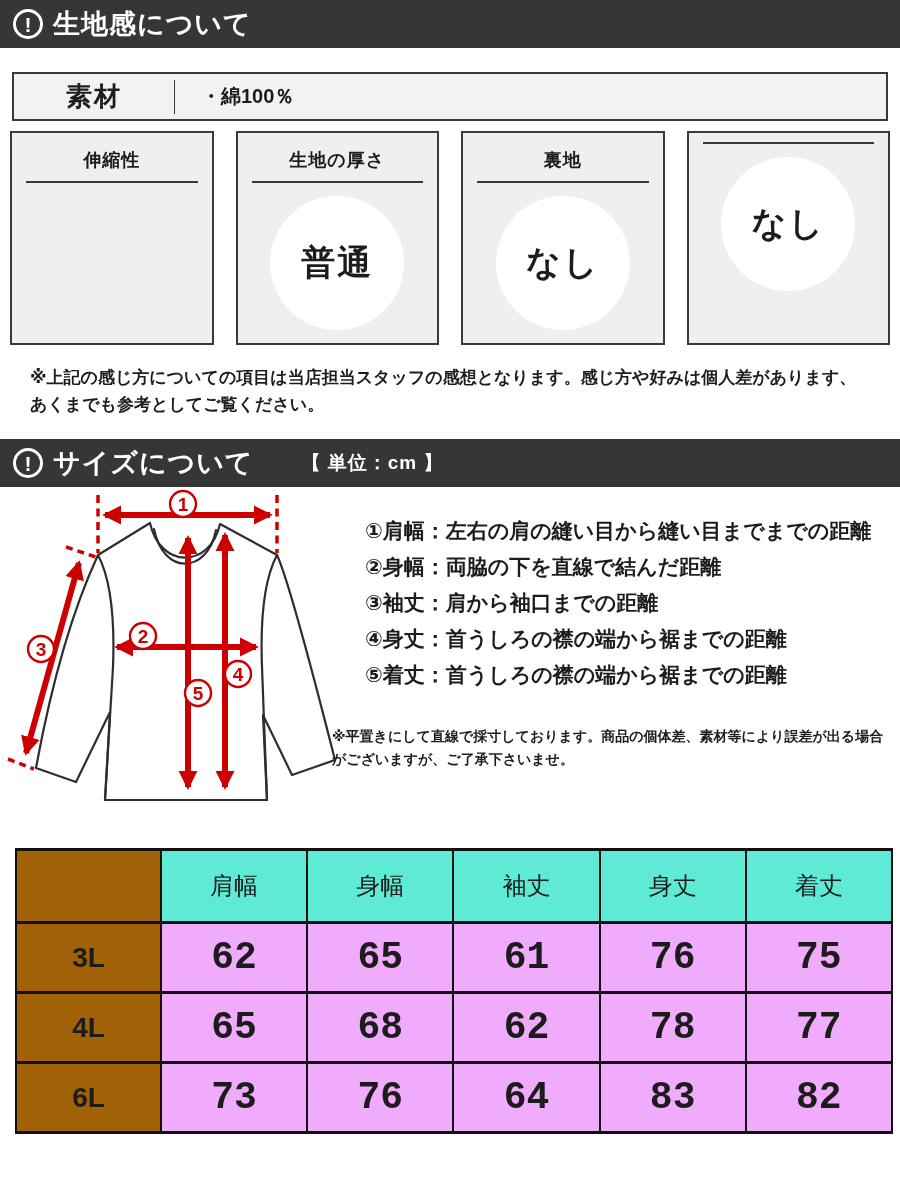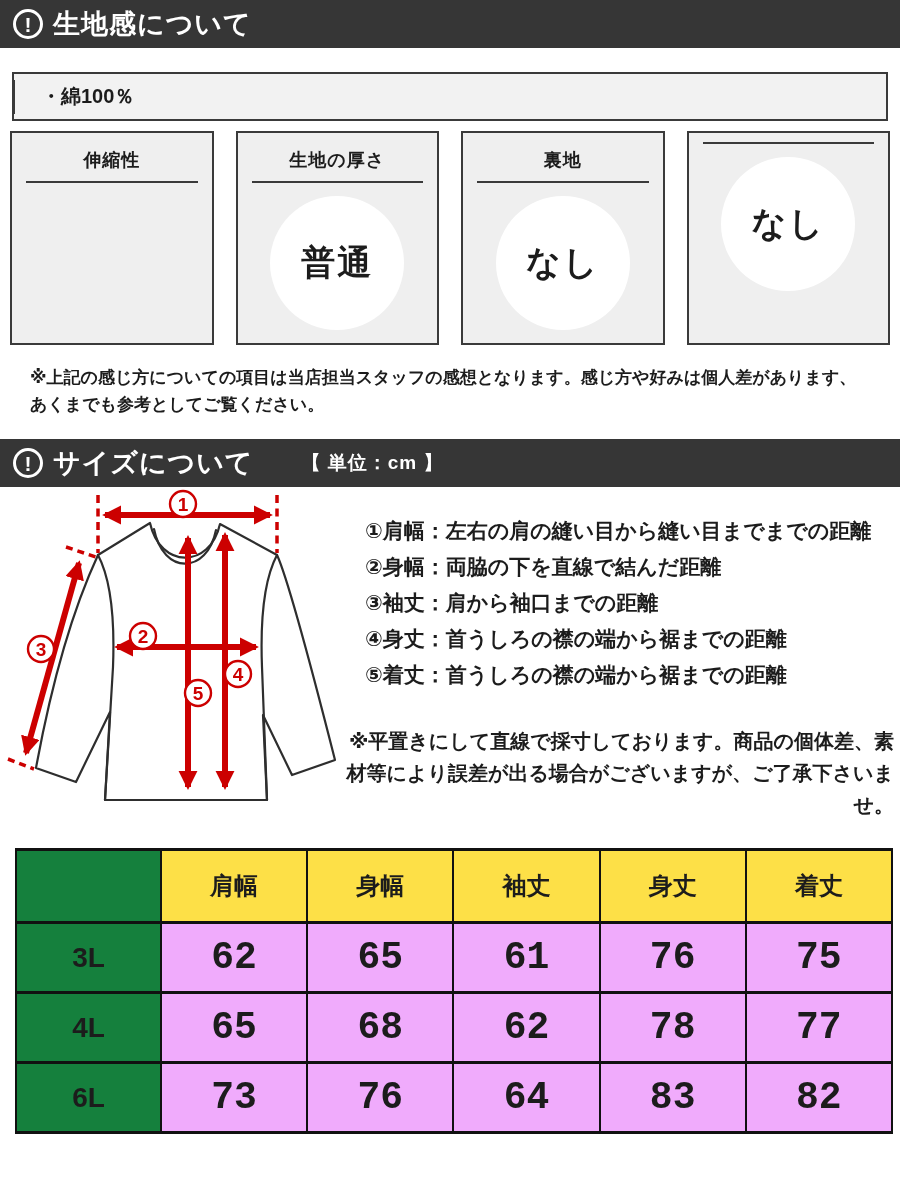--- a/index.html
+++ b/index.html
@@ -98,48 +98,47 @@
   .diagram-right { flex: 1; padding: 26px 6px 0 20px; }
   .legend-line {
     font-size: 21px;
     font-weight: 600;
     line-height: 36px;
     white-space: nowrap;
   }
   .note-measure {
     margin: 32px 0 0 -33px;
     max-width: 572px;
-    font-size: 20px;
+    font-size: 14px;
     font-weight: 600;
     line-height: 1.6;
-    text-align: right;
   }
 
   
   .size-table {
     margin: 16px 0 0 15px;
     width: 878px;
     border-collapse: collapse;
     table-layout: fixed;
     text-align: center;
   }
   .size-table th, .size-table td {
     border-left: 2px solid #111111;
     border-right: 2px solid #111111;
     border-top: 3px solid #111111;
     border-bottom: 3px solid #111111;
   }
   .size-table thead th {
     height: 73px;
-    background: #fde047;
+    background: #5eead4;
     font-size: 24px;
-    font-weight: bold;
+    font-weight: normal;
   }
   .size-table .size-cell {
-    background: #15803d;
+    background: #a16207;
     font-size: 28px;
     font-weight: bold;
   }
   .size-table td {
     height: 70px;
     background: #f0abfc;
     font-size: 38px;
     font-weight: bold;
     font-stretch: condensed;
     font-family: Liberation Mono, monospace;
@@ -150,20 +149,21 @@
 </style>
 </head>
 <body>
 
 <div class="section-header">
   <span class="excl-icon">!</span>
   <span class="section-title">生地感について</span>
 </div>
 
 <div class="material-row">
+  <span class="material-label">素材</span>
   <span class="material-divider"></span>
   <span class="material-value">・綿100％</span>
 </div>
 
 <div class="attr-row">
   <div class="attr-box">
     <div class="attr-title">伸縮性</div>
     <div class="attr-underline"></div>
   </div>
   <div class="attr-box">

